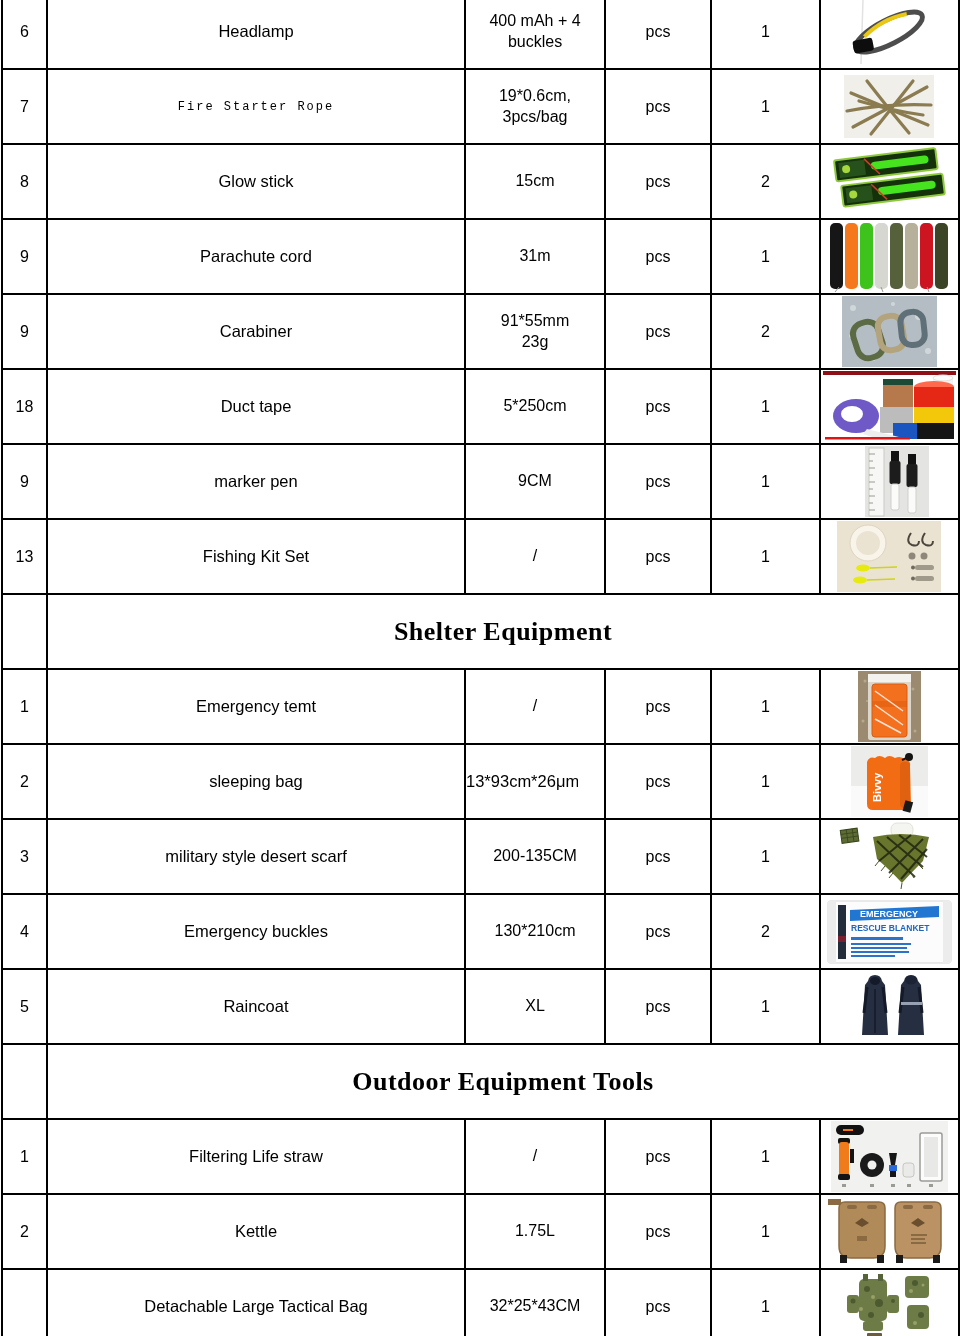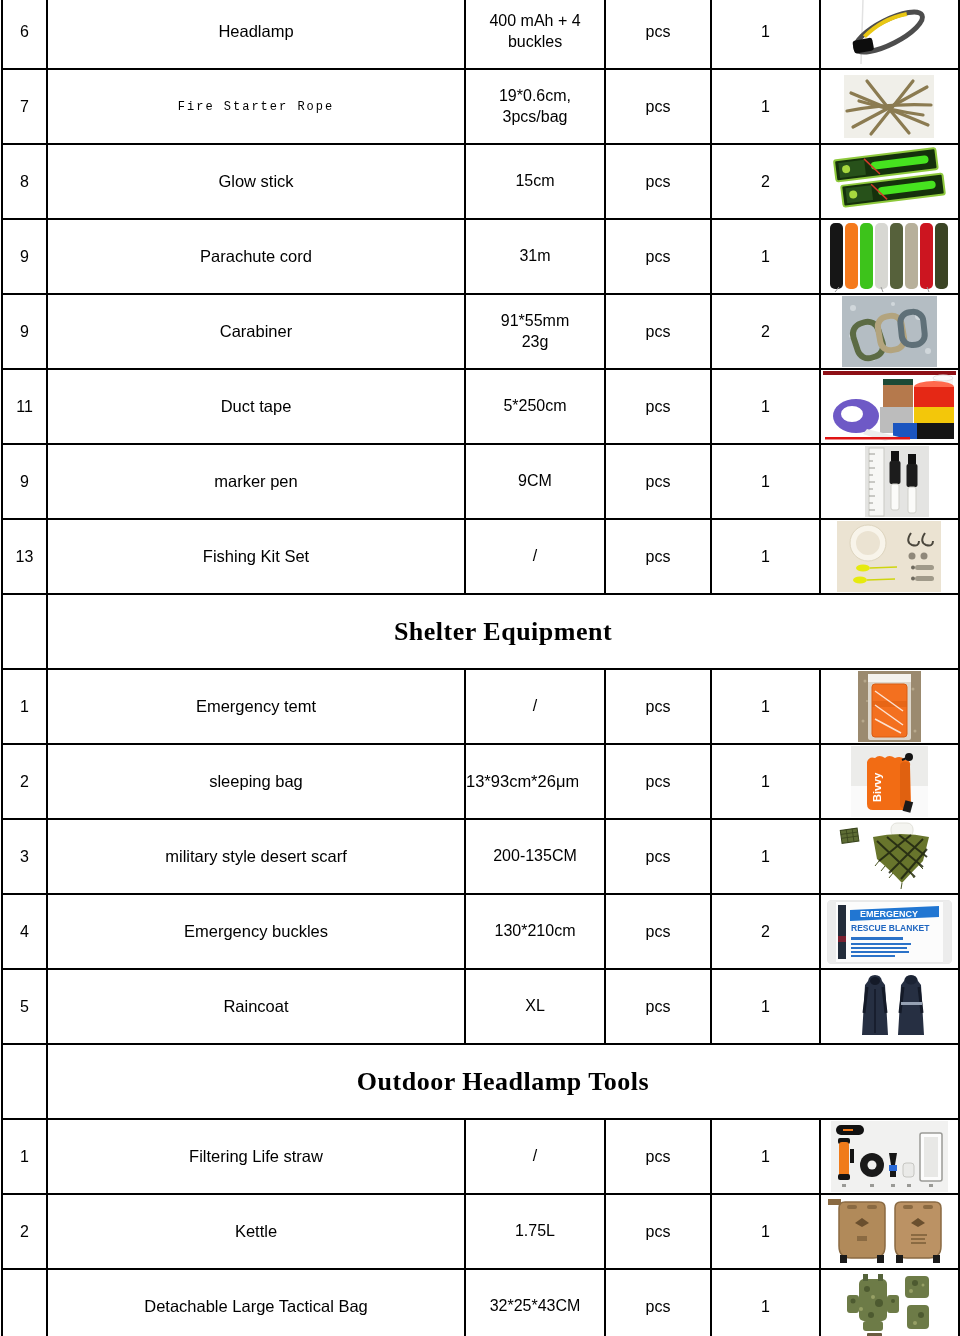--- a/index.html
+++ b/index.html
@@ -171,21 +171,21 @@
                   <circle cx="28" cy="40" r="2"></circle>
                 </g>
 <rect x="32" y="26" width="26" height="36" rx="11" fill="none" stroke="#5c6b44" stroke-width="6" transform="rotate(-18 45 44)"></rect>
 <rect x="56" y="20" width="24" height="34" rx="10" fill="none" stroke="#b3a47e" stroke-width="6" transform="rotate(-10 68 37)"></rect>
 <rect x="78" y="16" width="23" height="33" rx="10" fill="none" stroke="#5f7078" stroke-width="6" transform="rotate(-6 89 32)"></rect>
 </svg>
             </div>
           </td>
         </tr>
         <tr>
-          <td class="num">11</td>
+          <td class="num">18</td>
           <td class="name">Duct tape</td>
           <td class="spec">5*250cm</td>
           <td class="unit">pcs</td>
           <td class="qty">1</td>
           <td class="imgcell">
             <div class="imgwrap">
               <svg viewBox="0 0 133 71" width="133" height="71">
 <rect width="133" height="71" fill="#fff"></rect>
 <rect x="0" y="0" width="133" height="4" fill="#8e1016"></rect>
 <rect x="110" y="6" width="20" height="22" fill="#f3f3f3"></rect>
@@ -408,21 +408,21 @@
 <path d="M88 4 Q94 4 95 10 L98 14 L101 64 L75 64 L78 14 L81 10 Q82 4 88 4 Z" fill="#262f42"></path>
 <ellipse cx="88" cy="9" rx="6" ry="4.5" fill="#1b2334"></ellipse>
 <path d="M80 16 L77 42 M96 16 L99 42" stroke="#141a28" stroke-width="3" fill="none"></path>
 <rect x="78" y="31" width="21" height="3" fill="#96a1b3"></rect>
 </svg>
             </div>
           </td>
         </tr>
         <tr>
           <td class="num"></td>
-          <td class="section" colspan="5">Outdoor Headlamp Tools</td>
+          <td class="section" colspan="5">Outdoor Equipment Tools</td>
         </tr>
         <tr>
           <td class="num">1</td>
           <td class="name">Filtering Life straw</td>
           <td class="spec">/</td>
           <td class="unit">pcs</td>
           <td class="qty">1</td>
           <td class="imgcell">
             <div class="imgwrap">
               <svg viewBox="0 0 133 71" width="133" height="71">

